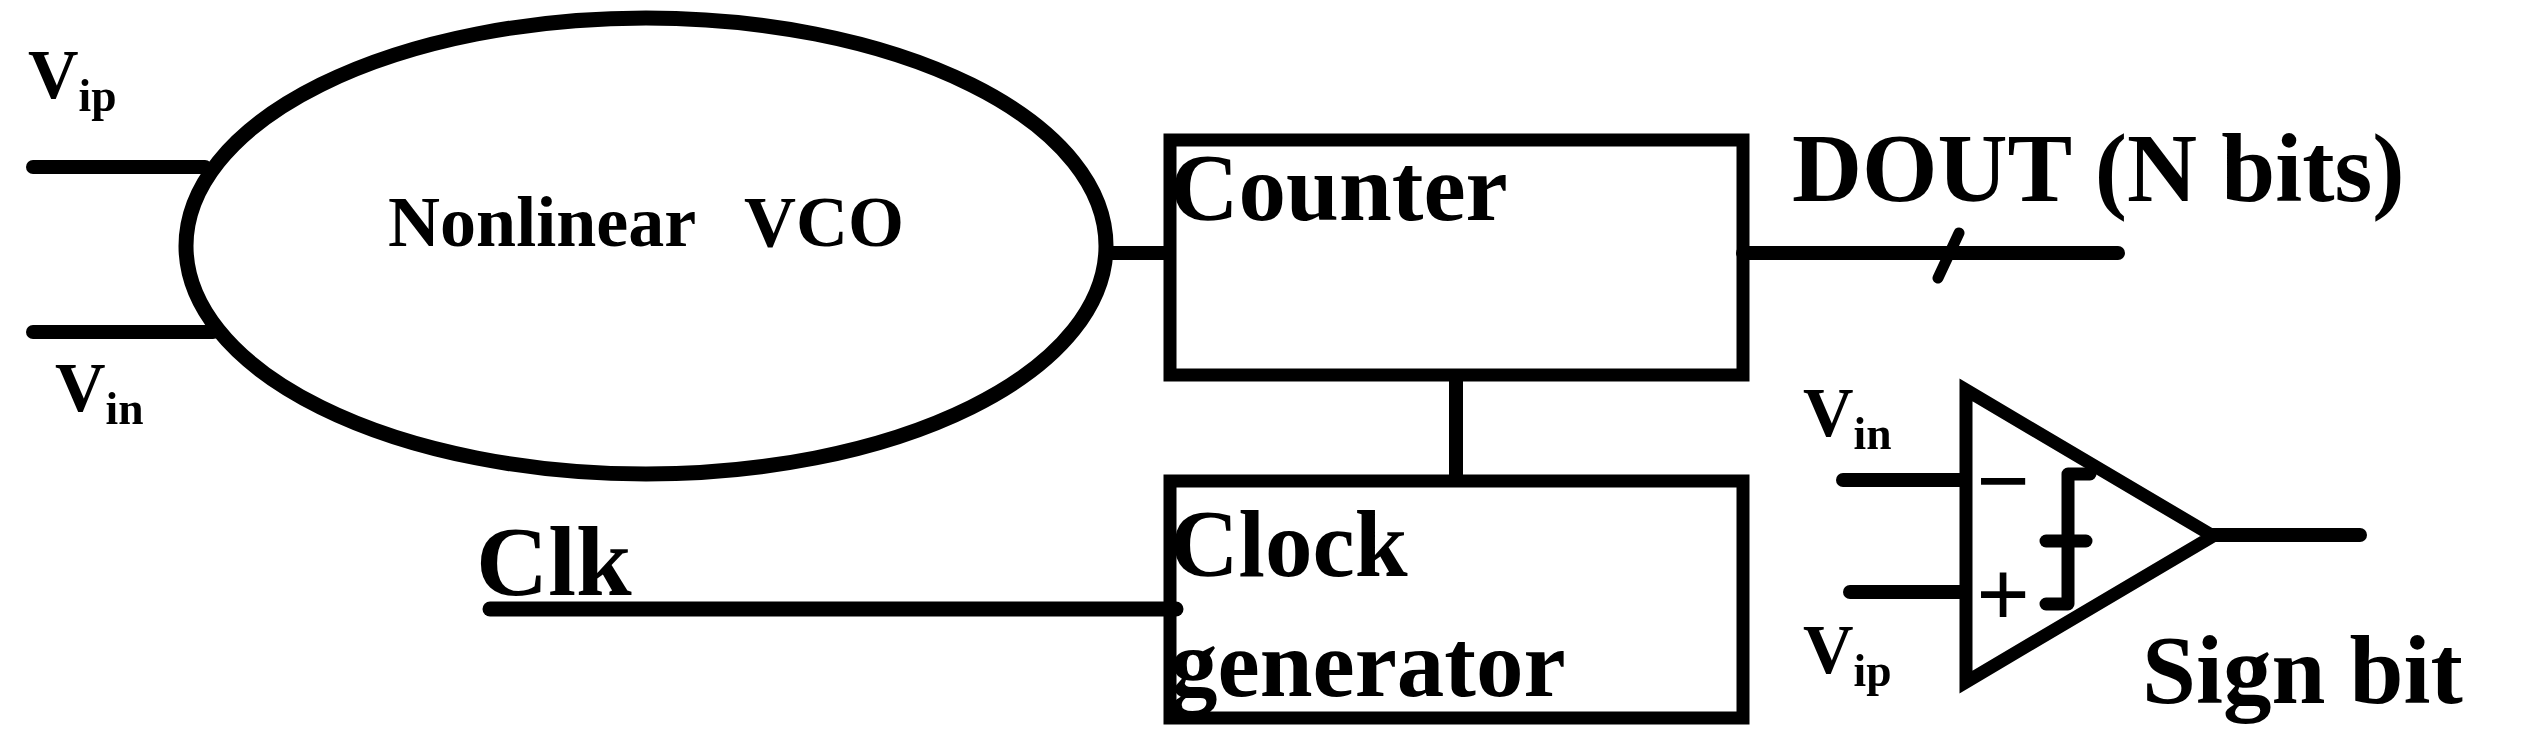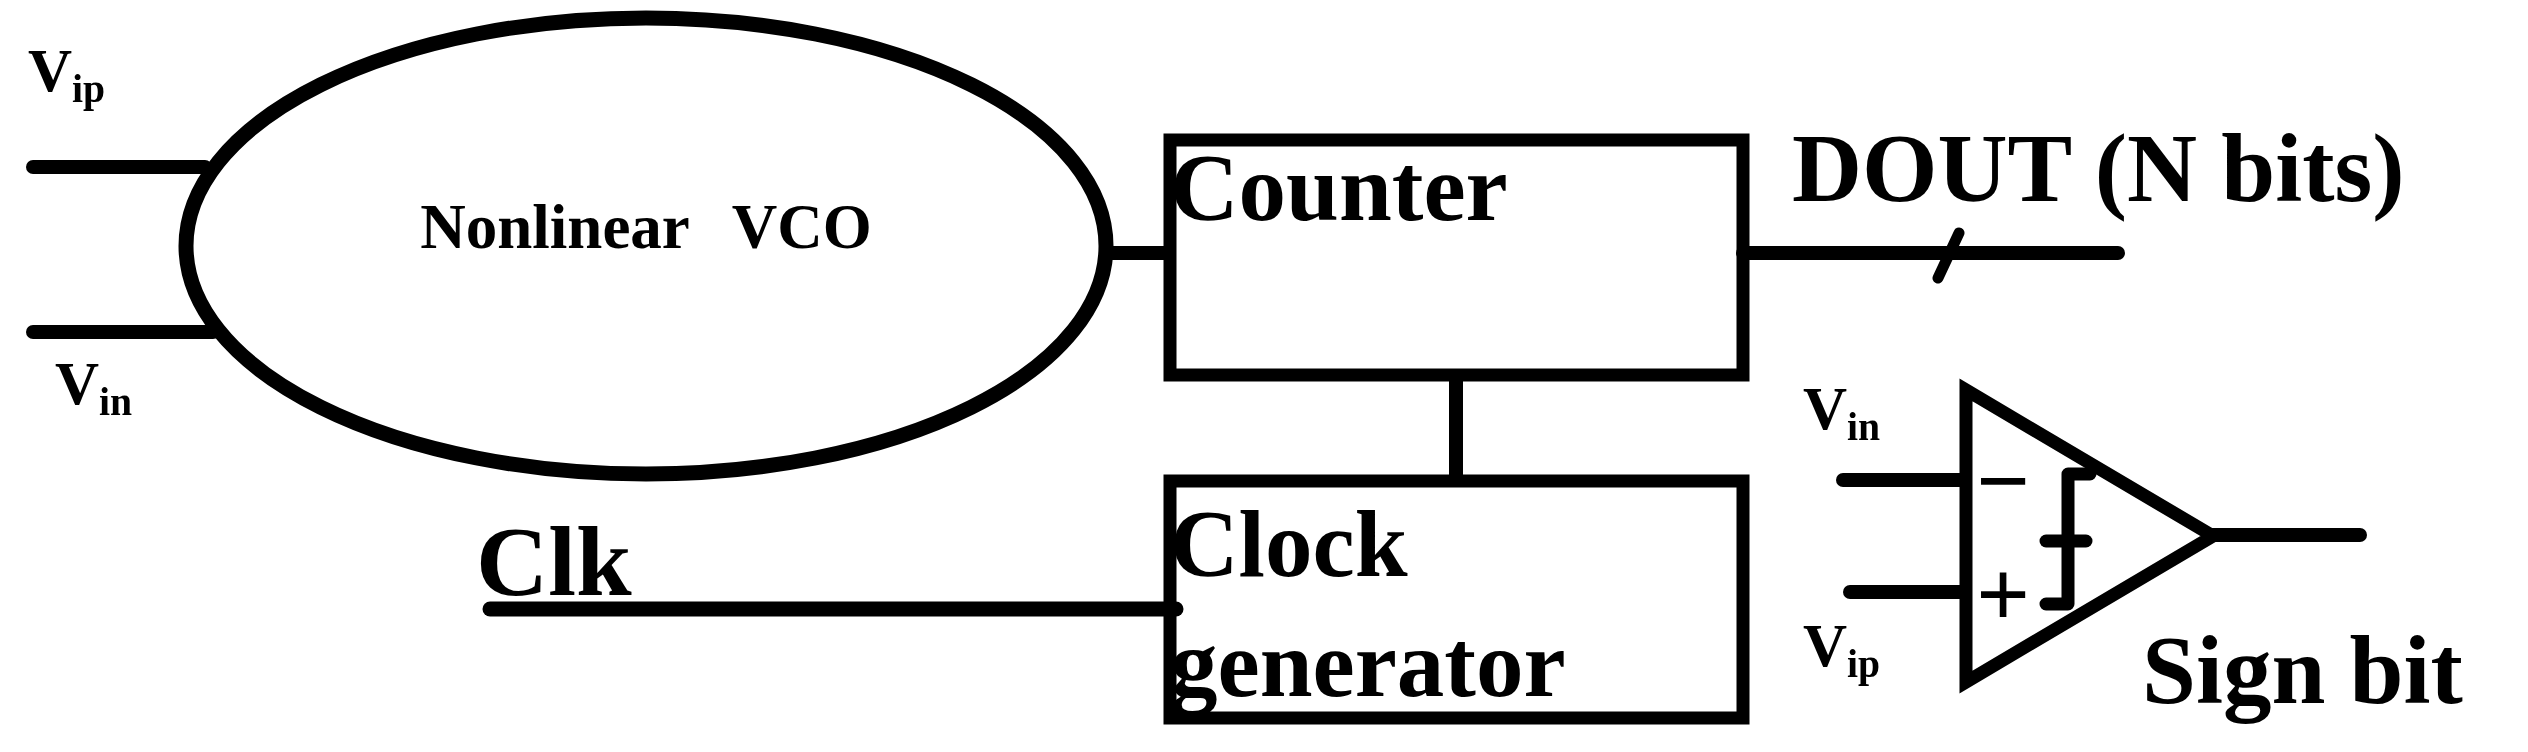--- a/index.html
+++ b/index.html
@@ -25,25 +25,25 @@
     position: absolute;
     font-weight: bold;
     white-space: nowrap;
     line-height: 1;
   }
   .sub {
     font-size: 0.65em;
     vertical-align: -0.28em;
     letter-spacing: 0;
   }
-  .siglabel { font-size: 61px; }
+  .siglabel { font-size: 70px; }
   .vco-label {
-    left: 186px; top: 196px;
+    left: 186px; top: 186px;
     width: 920px;
-    font-size: 63px;
+    font-size: 72px;
     text-align: center;
     word-spacing: 0.45em;
   }
   .box-text {
     position: absolute;
     font-weight: bold;
     text-align: left;
     font-size: 95px;
     line-height: 120px;
     width: 573px;

